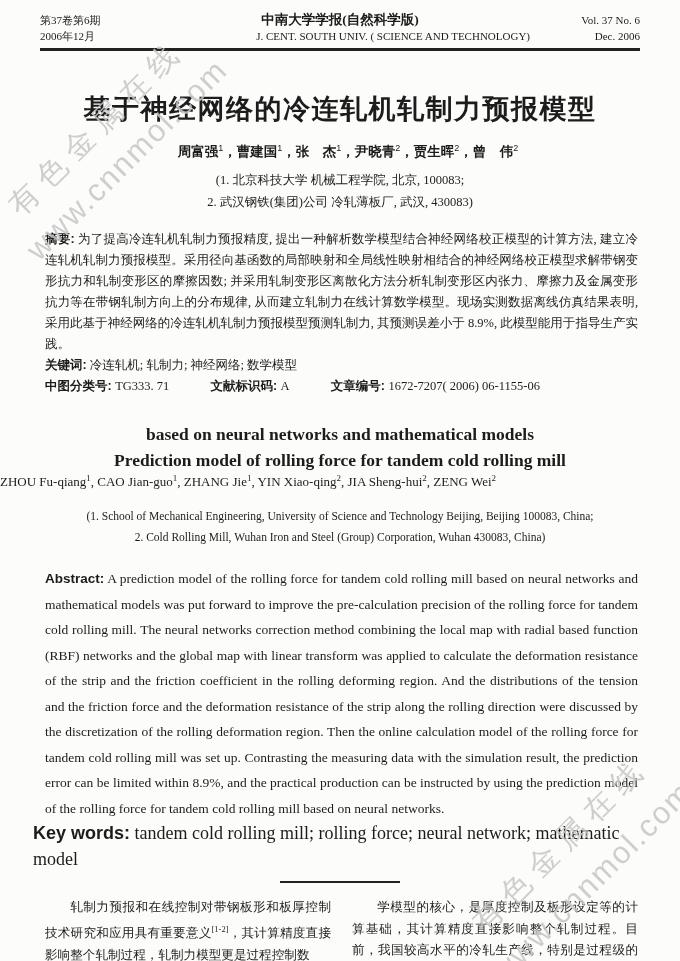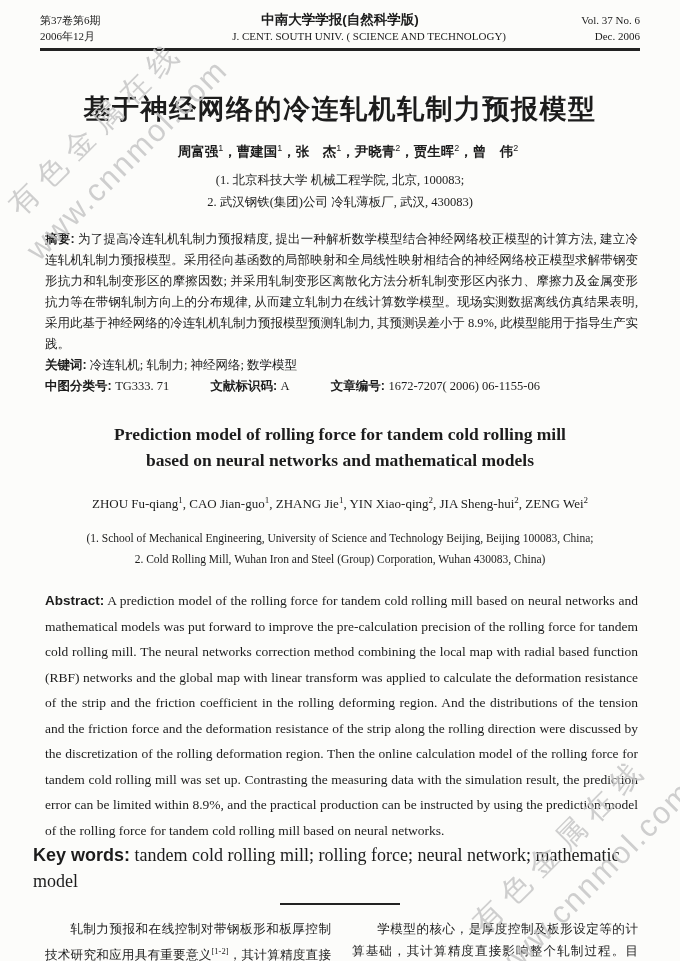--- a/index.html
+++ b/index.html
@@ -26,26 +26,26 @@
   .wm-cn{font-size:30px;letter-spacing:9px;}
   .wm-www{font-size:31px;letter-spacing:2px;}
   .wm-tl-cn{left:14px;top:190px;}
   .wm-tl-www{left:32px;top:237px;}
   .wm-br-cn{left:478px;top:907px;}
   .wm-br-www{left:497px;top:959px;}
   
   .hdr{
     display:flex;justify-content:space-between;align-items:flex-start;
     margin:12px 40px 0 40px;
-    font-size:11px;line-height:16px;gap:24px;
+    font-size:11px;line-height:16px;
   }
   .hdr-left,.hdr-right{width:110px;}
   .hdr-right{text-align:right;}
   .hdr-center{text-align:center;flex:1;}
-  .hdr-center .cn{font-size:13.5px;font-weight:bold;font-family:Liberation Sans, sans-serif;}
+  .hdr-center .cn{font-size:13.5px;font-weight:bold;font-family:Liberation Serif, serif;}
   .hdr-center .en{font-size:11px;font-weight:normal;text-align:right;}
   .hdr-rule{height:2.5px;background:#222;margin:4px 40px 0 40px;}
   
   .title-cn{
     margin-top:40px;text-align:center;
     font-size:27px;font-weight:bold;letter-spacing:1.5px;
     font-family:"Liberation Sans","DejaVu Sans",sans-serif;
   }
   .authors-cn{
     margin-top:16px;text-align:center;
@@ -60,21 +60,21 @@
   .lbl{font-family:"Liberation Sans","DejaVu Sans",sans-serif;font-weight:bold;}
   .kw-line{margin:0 42px 0 45px;font-size:12.5px;line-height:21px;}
   .meta-line{margin:0 42px 0 45px;font-size:12.5px;line-height:21px;}
   .meta-line .meta-item{margin-right:38px;}
   .meta-line .meta-item:last-child{margin-right:15px;}
   
   .title-en{
     margin-top:24px;text-align:center;
     font-size:17.5px;font-weight:bold;line-height:26px;
   }
-  .authors-en{margin-top:22px;text-align:center;font-size:13px;}
+  .authors-en{text-align:left;font-size:13px;}
   .affil-en{margin-top:16px;text-align:center;font-size:11.5px;line-height:21px;}
   .abs-en{margin:18px 42px 0 45px;font-size:13.5px;line-height:25.5px;text-align:justify;}
   .kw-en{margin:0 42px 0 33px;font-size:18px;line-height:25.5px;}
   
   .mid-rule{width:120px;margin:9px auto 0 auto;border-top:2px solid #222;}
   
   .columns{
     display:flex;gap:21px;
     margin:14px 42px 0 45px;
     font-size:12.6px;line-height:21.5px;text-align:justify;
@@ -123,22 +123,22 @@
 
   <div class="kw-line"><span class="lbl">关键词:</span> <span>冷连轧机; 轧制力; 神经网络; 数学模型</span></div>
 
   <div class="meta-line">
     <span class="meta-item"><span class="lbl">中图分类号: </span><span>TG333. 71</span></span>
     <span class="meta-item"><span class="lbl">文献标识码: </span><span>A</span></span>
     <span class="meta-item"><span class="lbl">文章编号: </span><span>1672-7207( 2006) 06-1155-06</span></span>
   </div>
 
   <div class="title-en">
+    <div>based on neural networks and mathematical models</div>
     <div>Prediction model of rolling force for tandem cold rolling mill</div>
-    <div>based on neural networks and mathematical models</div>
   </div>
 
   <div class="authors-en">
     <span><span>ZHOU Fu-qiang</span><sup>1</sup><span>,  </span></span><span><span>CAO Jian-guo</span><sup>1</sup><span>,  </span></span><span><span>ZHANG Jie</span><sup>1</sup><span>,  </span></span><span><span>YIN Xiao-qing</span><sup>2</sup><span>,  </span></span><span><span>JIA Sheng-hui</span><sup>2</sup><span>,  </span></span><span><span>ZENG Wei</span><sup>2</sup><span></span></span>
   </div>
 
   <div class="affil-en">
     <div>(1.  School of Mechanical Engineering,  University of Science and Technology Beijing,  Beijing 100083,  China;</div>
     <div>2.  Cold Rolling Mill,  Wuhan Iron and Steel (Group)  Corporation,  Wuhan 430083,  China)</div>
   </div>

